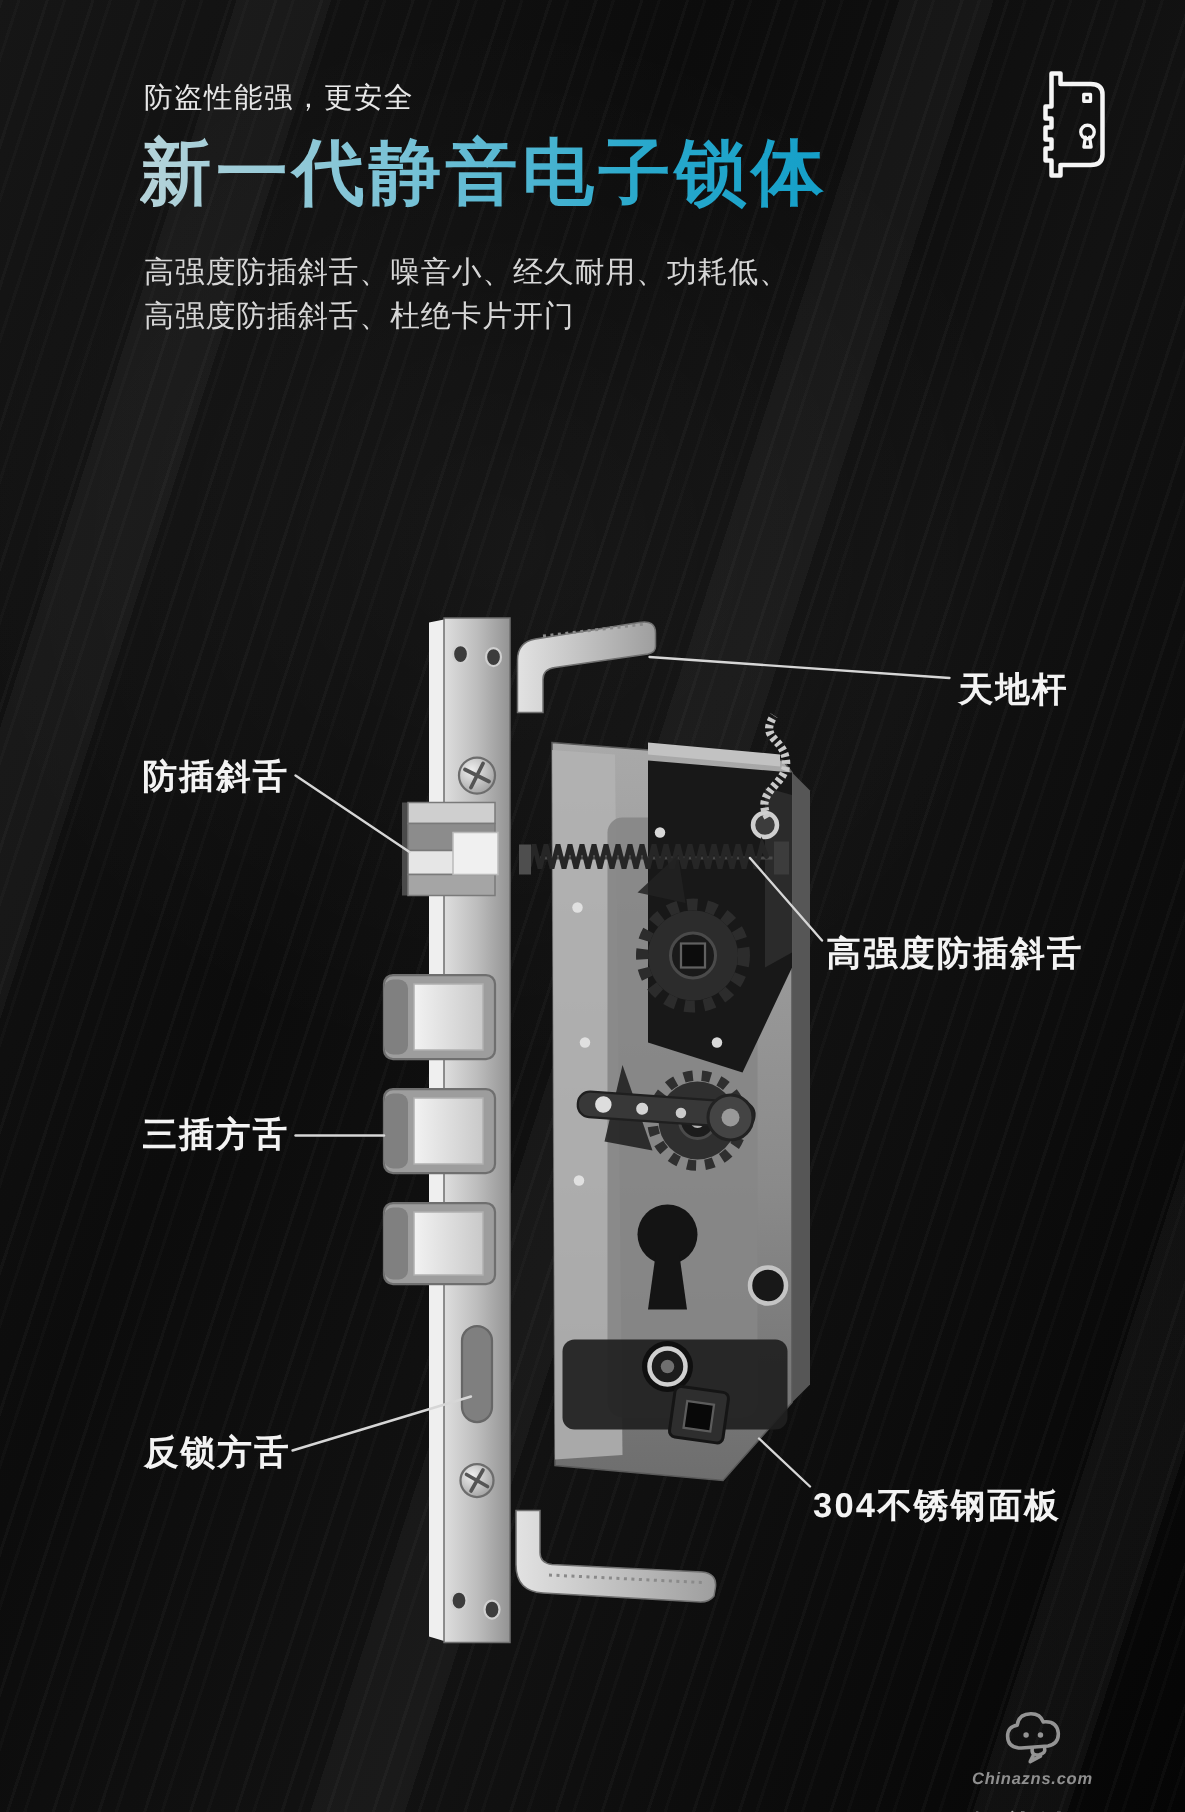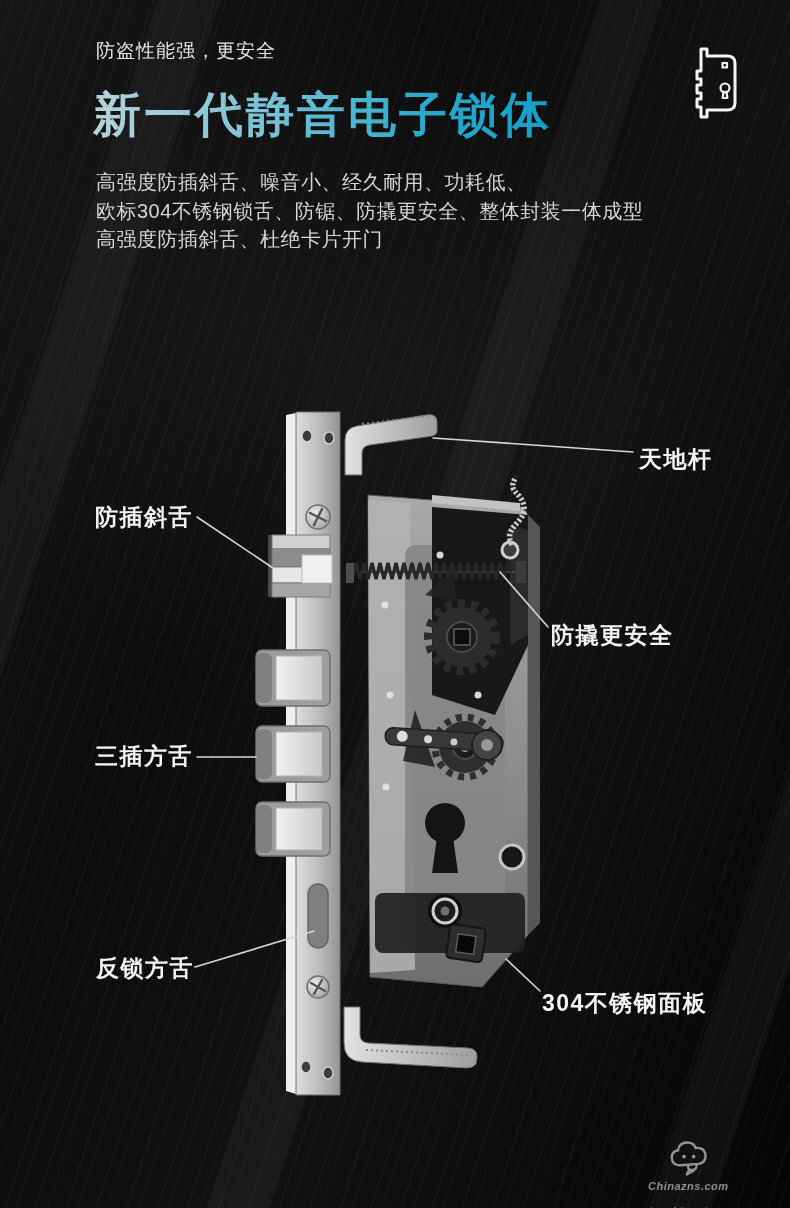--- a/index.html
+++ b/index.html
@@ -6,21 +6,21 @@
   .page{
     position:relative;width:790px;height:1208px;overflow:hidden;
     font-family:"Liberation Sans","DejaVu Sans",sans-serif;
     background-color:#0b0b0b;
     background-image:
       radial-gradient(ellipse 70% 45% at 42% 30%, rgba(255,255,255,0.045), transparent 65%),
       repeating-linear-gradient(108deg, rgba(255,255,255,0.028) 0px, rgba(255,255,255,0.028) 2px, transparent 2px, transparent 11px, rgba(255,255,255,0.018) 11px, rgba(255,255,255,0.018) 13px, transparent 13px, transparent 29px),
       repeating-linear-gradient(108deg, transparent 0px, transparent 150px, rgba(255,255,255,0.035) 150px, rgba(255,255,255,0.035) 210px, transparent 210px, transparent 420px),
       linear-gradient(115deg, #161616 0%, #0c0c0c 35%, #121212 60%, #050505 100%);
   }
-  .tagline{position:absolute;left:96px;top:38px;font-size:19px;color:#e6e6e6;letter-spacing:1px;}
+  .tagline{position:absolute;left:96px;top:52px;font-size:19px;color:#e6e6e6;letter-spacing:1px;}
   .title{
     position:absolute;left:93px;top:83px;margin:0;font-size:48px;font-weight:800;letter-spacing:3px;
     color:#57b6d2;
     background:linear-gradient(90deg,#b6d3d9 0%,#79c2d6 38%,#2aa9cc 72%,#149fc8 100%);
     -webkit-background-clip:text;background-clip:text;font-family:Liberation Mono, monospace;-webkit-text-fill-color:transparent;
   }
   .desc{position:absolute;left:96px;top:168px;font-size:20px;line-height:28.5px;color:#d6d6d6;letter-spacing:0.5px;}
   .header-icon{position:absolute;left:684px;top:44px;width:60px;height:78px;}
   .lock-art{position:absolute;left:210px;top:395px;width:370px;height:715px;z-index:1;}
   .leaders{position:absolute;left:0;top:0;width:790px;height:1208px;z-index:2;pointer-events:none;}
@@ -35,21 +35,20 @@
 </style>
 </head>
 <body>
 
 <div class="page">
 
   <div class="tagline">防盗性能强，更安全</div>
   <h1 class="title">新一代静音电子锁体</h1>
   <div class="desc">
     <div>高强度防插斜舌、噪音小、经久耐用、功耗低、</div>
-    <div>欧标304不锈钢锁舌、防锯、防撬更安全、整体封装一体成型</div>
     <div>高强度防插斜舌、杜绝卡片开门</div>
   </div>
 
   <div class="header-icon">
     <svg viewBox="0 0 60 78" width="60" height="78">
       <g fill="none" stroke="#f5f5f5" stroke-width="3" stroke-linejoin="round" stroke-linecap="round">
         <path d="M17,5 L23,5 L23,12 L43,12 Q51,12 51,19 L51,59 Q51,66 43,66 L23,66 L23,73 L17,73 L17,63 L13,63 L13,55 L17,55 L17,49 L13,49 L13,41 L17,41 L17,35 L13,35 L13,27 L17,27 Z"></path>
         <rect x="38.5" y="19" width="4.5" height="4.5" stroke-width="2.2"></rect>
         <circle cx="41" cy="44" r="4.5" stroke-width="2.2"></circle>
         <path d="M39.6,47.5 L38.6,54 L43.4,54 L42.4,47.5" stroke-width="2.2"></path>
@@ -210,21 +209,21 @@
       <line x1="197" y1="517" x2="273" y2="568"></line>
       <line x1="500" y1="572" x2="548" y2="627"></line>
       <line x1="197" y1="757" x2="256" y2="757"></line>
       <line x1="195" y1="967" x2="314" y2="931"></line>
       <line x1="506" y1="959" x2="540" y2="991"></line>
     </g>
   </svg>
 
   <div class="callout c1">天地杆</div>
   <div class="callout c2">防插斜舌</div>
-  <div class="callout c3">防撬更安全</div>
+  <div class="callout c3">高强度防插斜舌</div>
   <div class="callout c4">三插方舌</div>
   <div class="callout c5">反锁方舌</div>
   <div class="callout c6">304不锈钢面板</div>
 
   <div class="watermark">
     <svg class="wm-logo" viewBox="0 0 46 44">
       <g fill="none" stroke="#ababab" stroke-width="2.6" stroke-linecap="round" stroke-linejoin="round">
         <path d="M11,30 Q3,29 3,21.5 Q3,14.5 10,13.5 Q11,5 20,5 Q27,5 29,11 Q39,10 40,19 Q40.5,27 32.5,28.5 L13,30 Z"></path>
         <path d="M21,30 Q20,36 26,35 Q31,34 30,30"></path>
         <path d="M22,35 L19.5,40 L27,36"></path>

